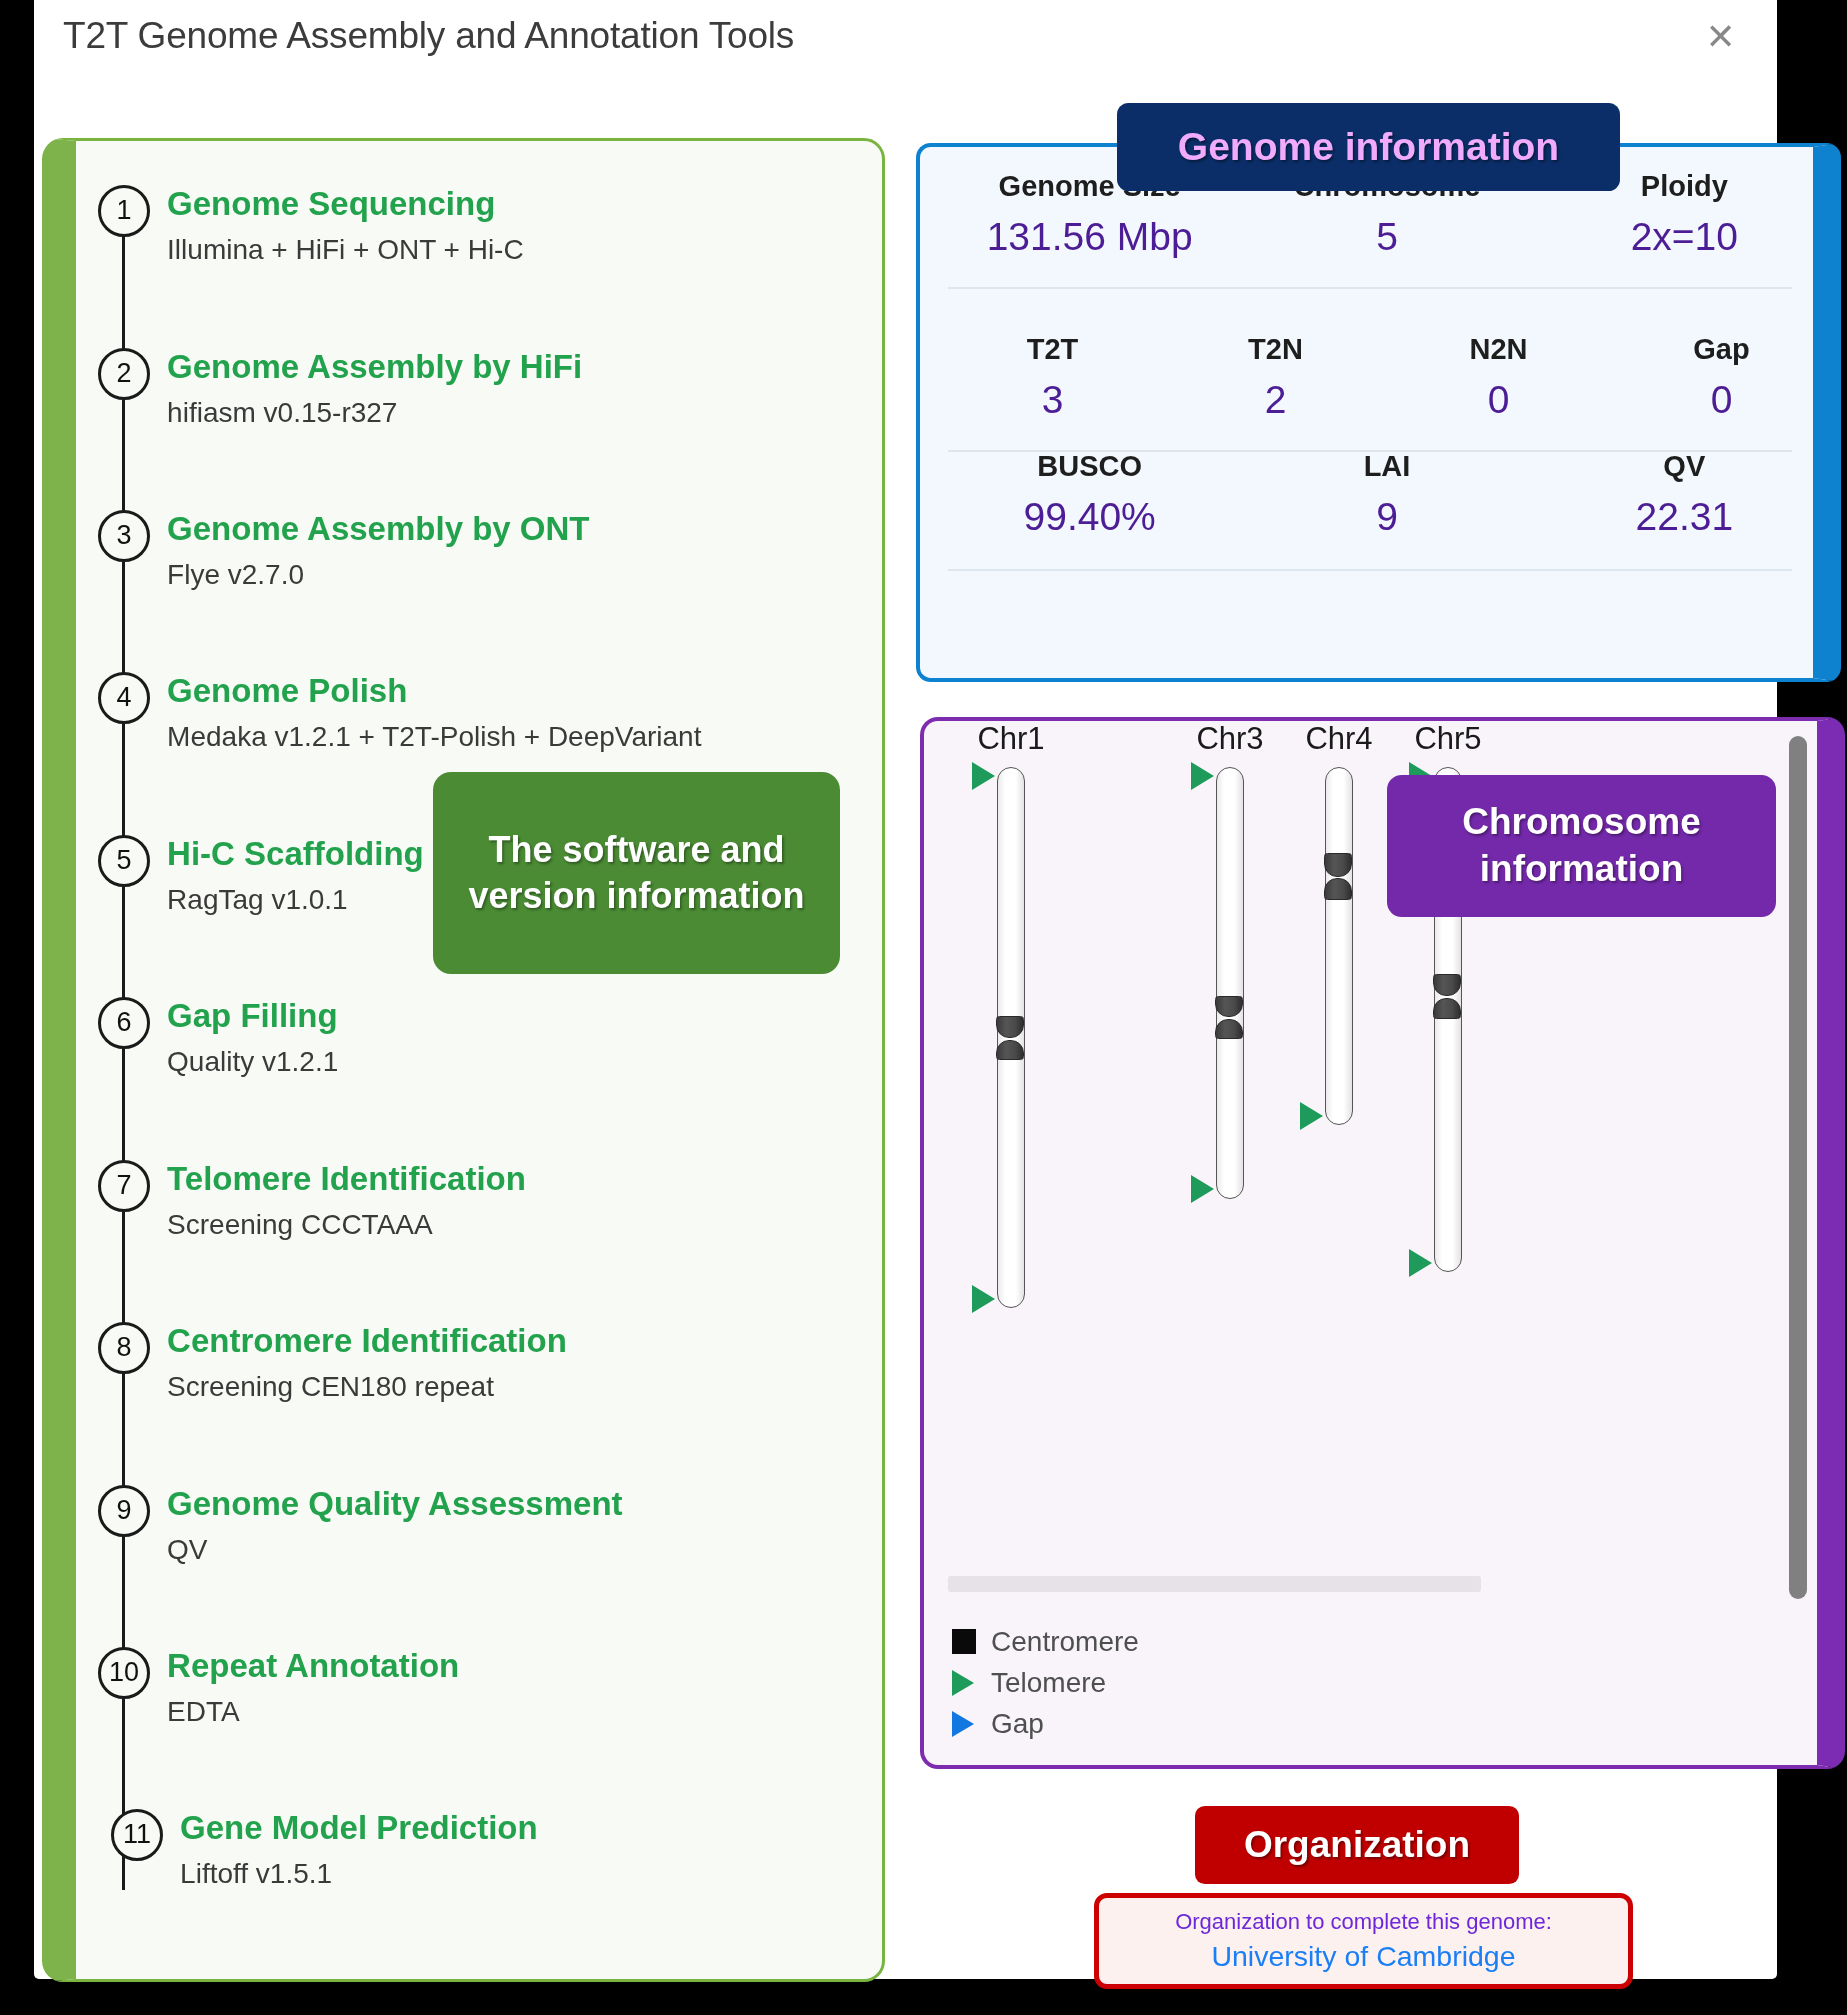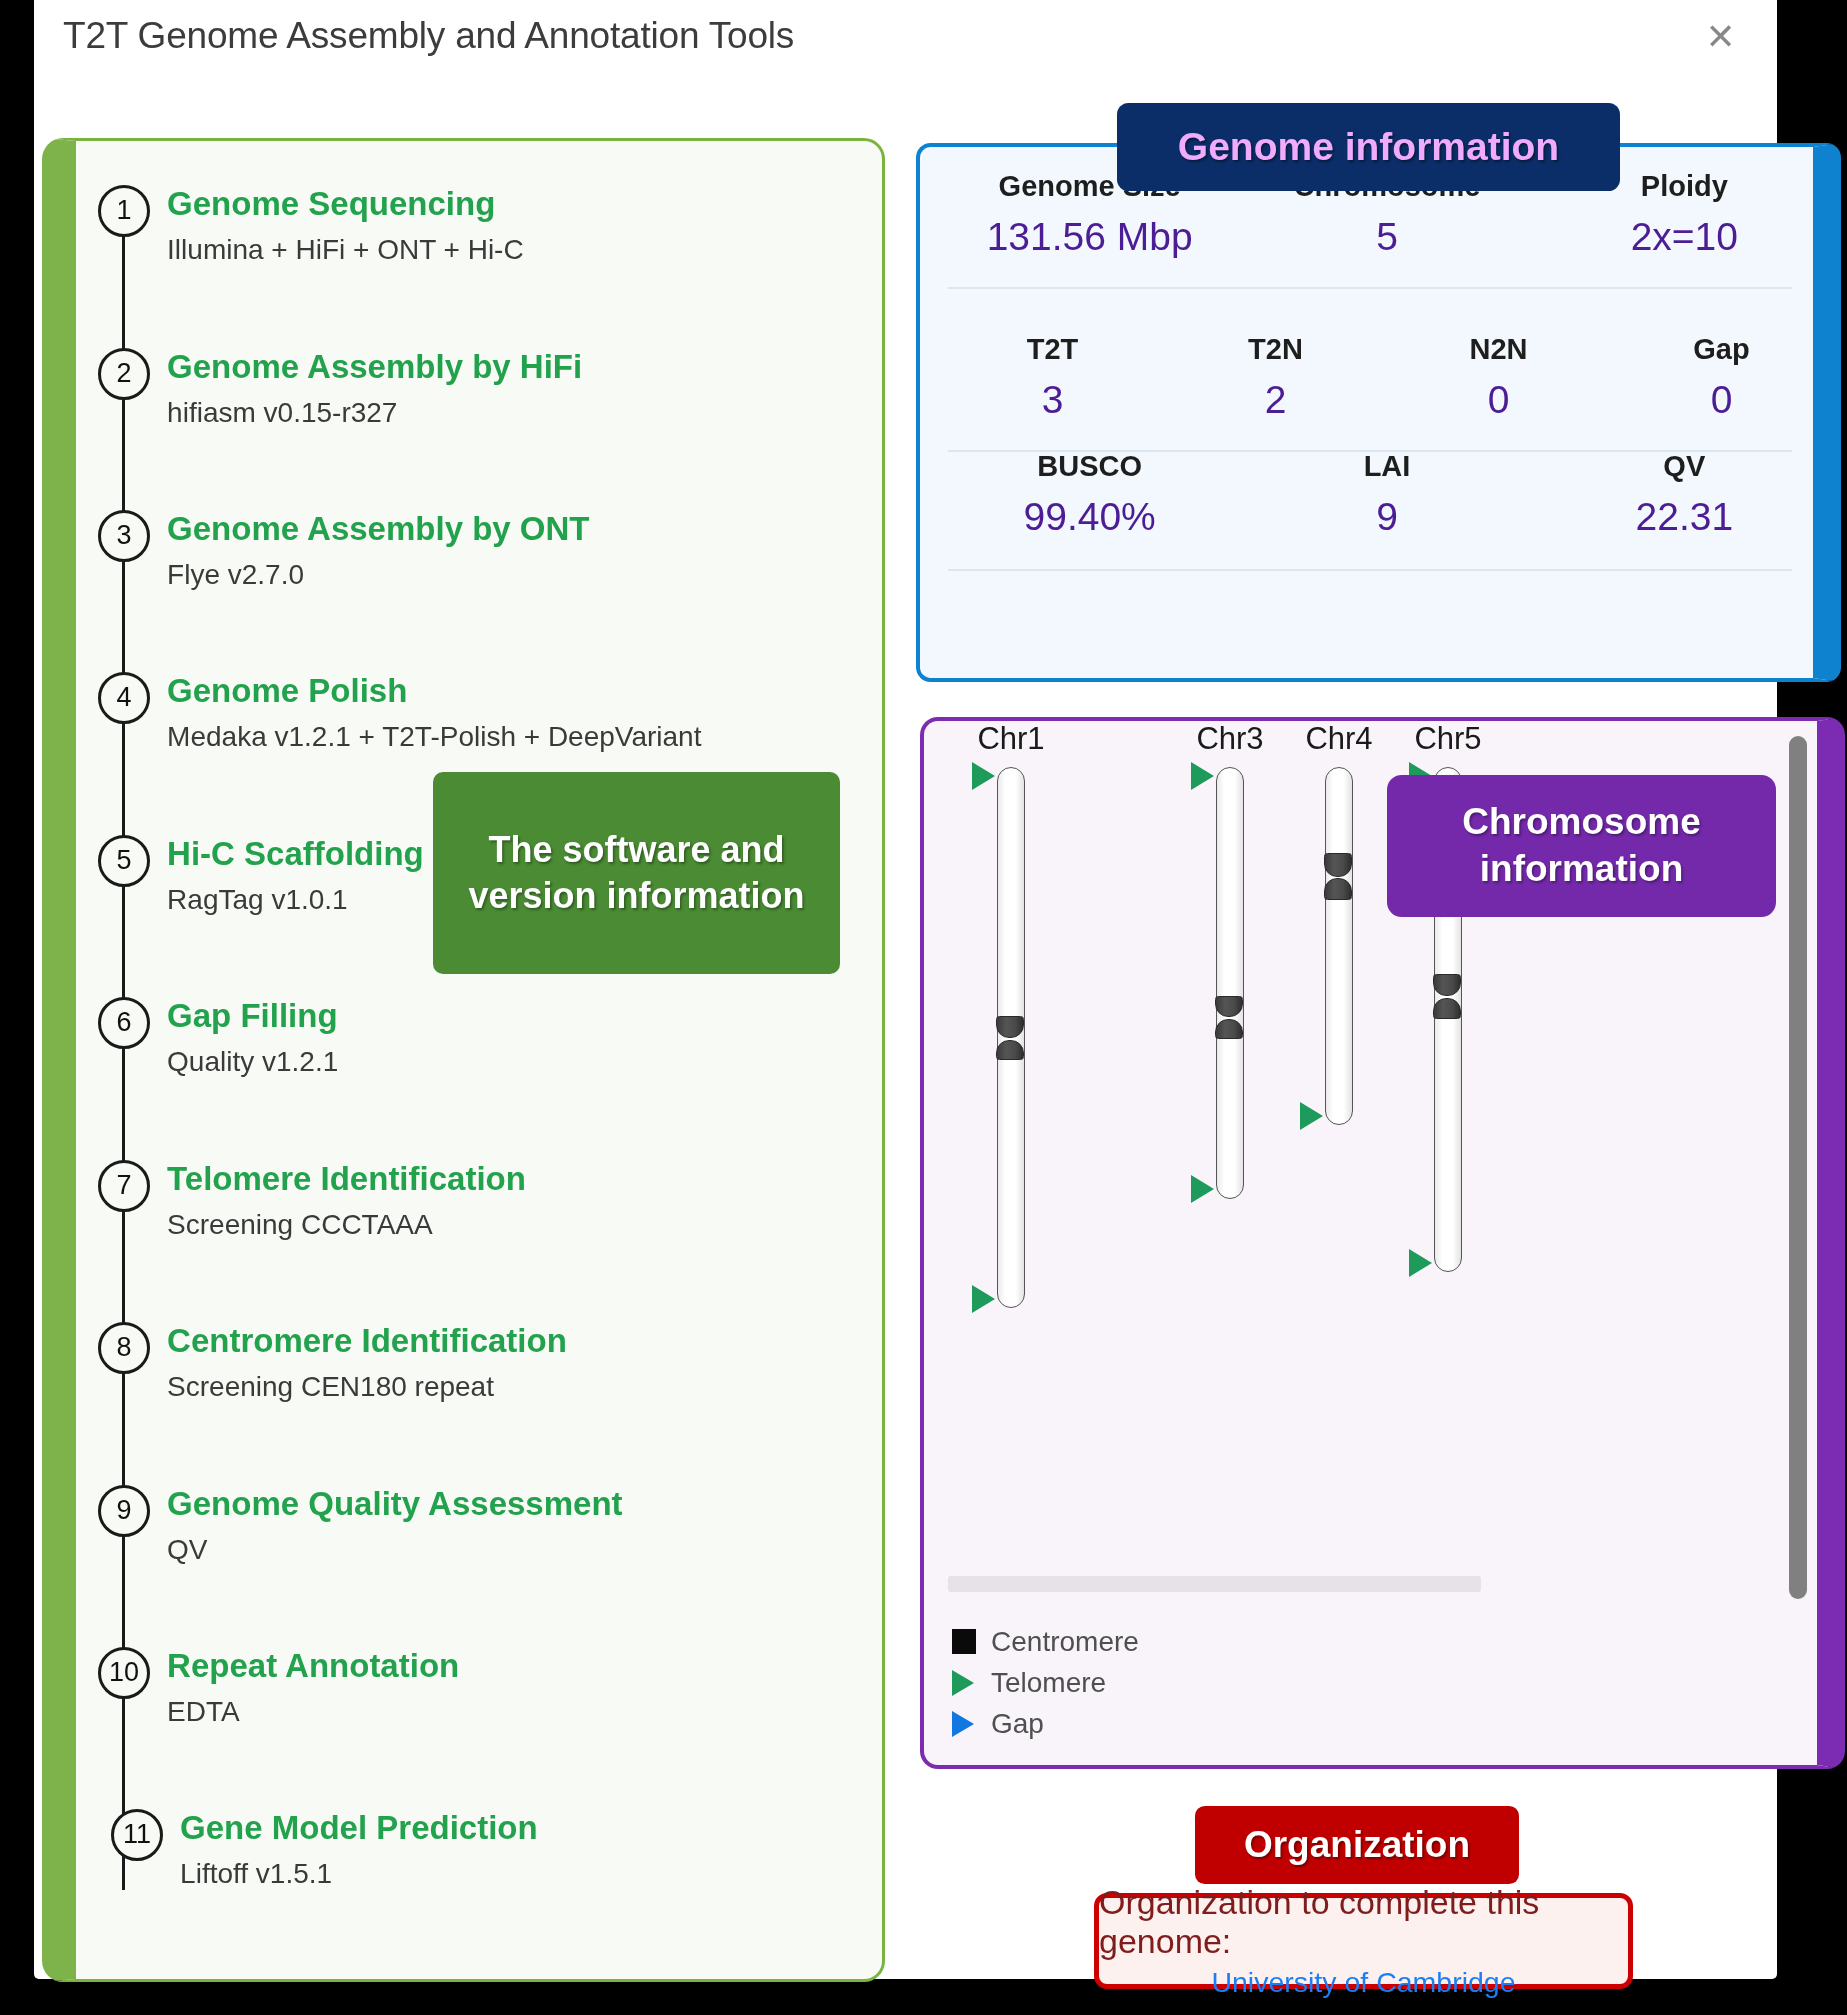--- a/index.html
+++ b/index.html
@@ -103,21 +103,21 @@
     color: #3a3a3a;
     white-space: nowrap;
   }
 
   
   .callout-software {
     position: absolute;
     left: 399px; top: 772px;
     width: 407px; height: 202px;
     background: #4a8b34;
-    border-radius: 10px;
+    border-radius: 18px;
     display: flex; align-items: center; justify-content: center;
     text-align: center;
     color: #ffffff;
     font-size: 36px; font-weight: bold;
     line-height: 1.28;
     padding: 0 16.3px;
     text-shadow: 1.6px 1.6px 2.4px rgba(0,0,0,0.35);
     z-index: 40;
   }
 
@@ -282,21 +282,21 @@
     position: absolute;
     left: 1060px; top: 1893px;
     width: 539px; height: 96px;
     background: #fdf1f0;
     border: 5.7px solid #cc0000;
     border-radius: 13px;
     display: flex; flex-direction: column;
     align-items: center; justify-content: center;
     z-index: 45;
   }
-  .org-line1 { font-size: 34px; color: #7f1d1d; }
+  .org-line1 { font-size: 22px; color: #6d28d9; }
   .org-link {
     font-size: 28.5px; color: #1a7ff5; margin-top: 4.9px;
     cursor: pointer; text-decoration: none;
   }
 </style>
 </head>
 <body>
 
 <div class="screen">
   <div class="modal">

